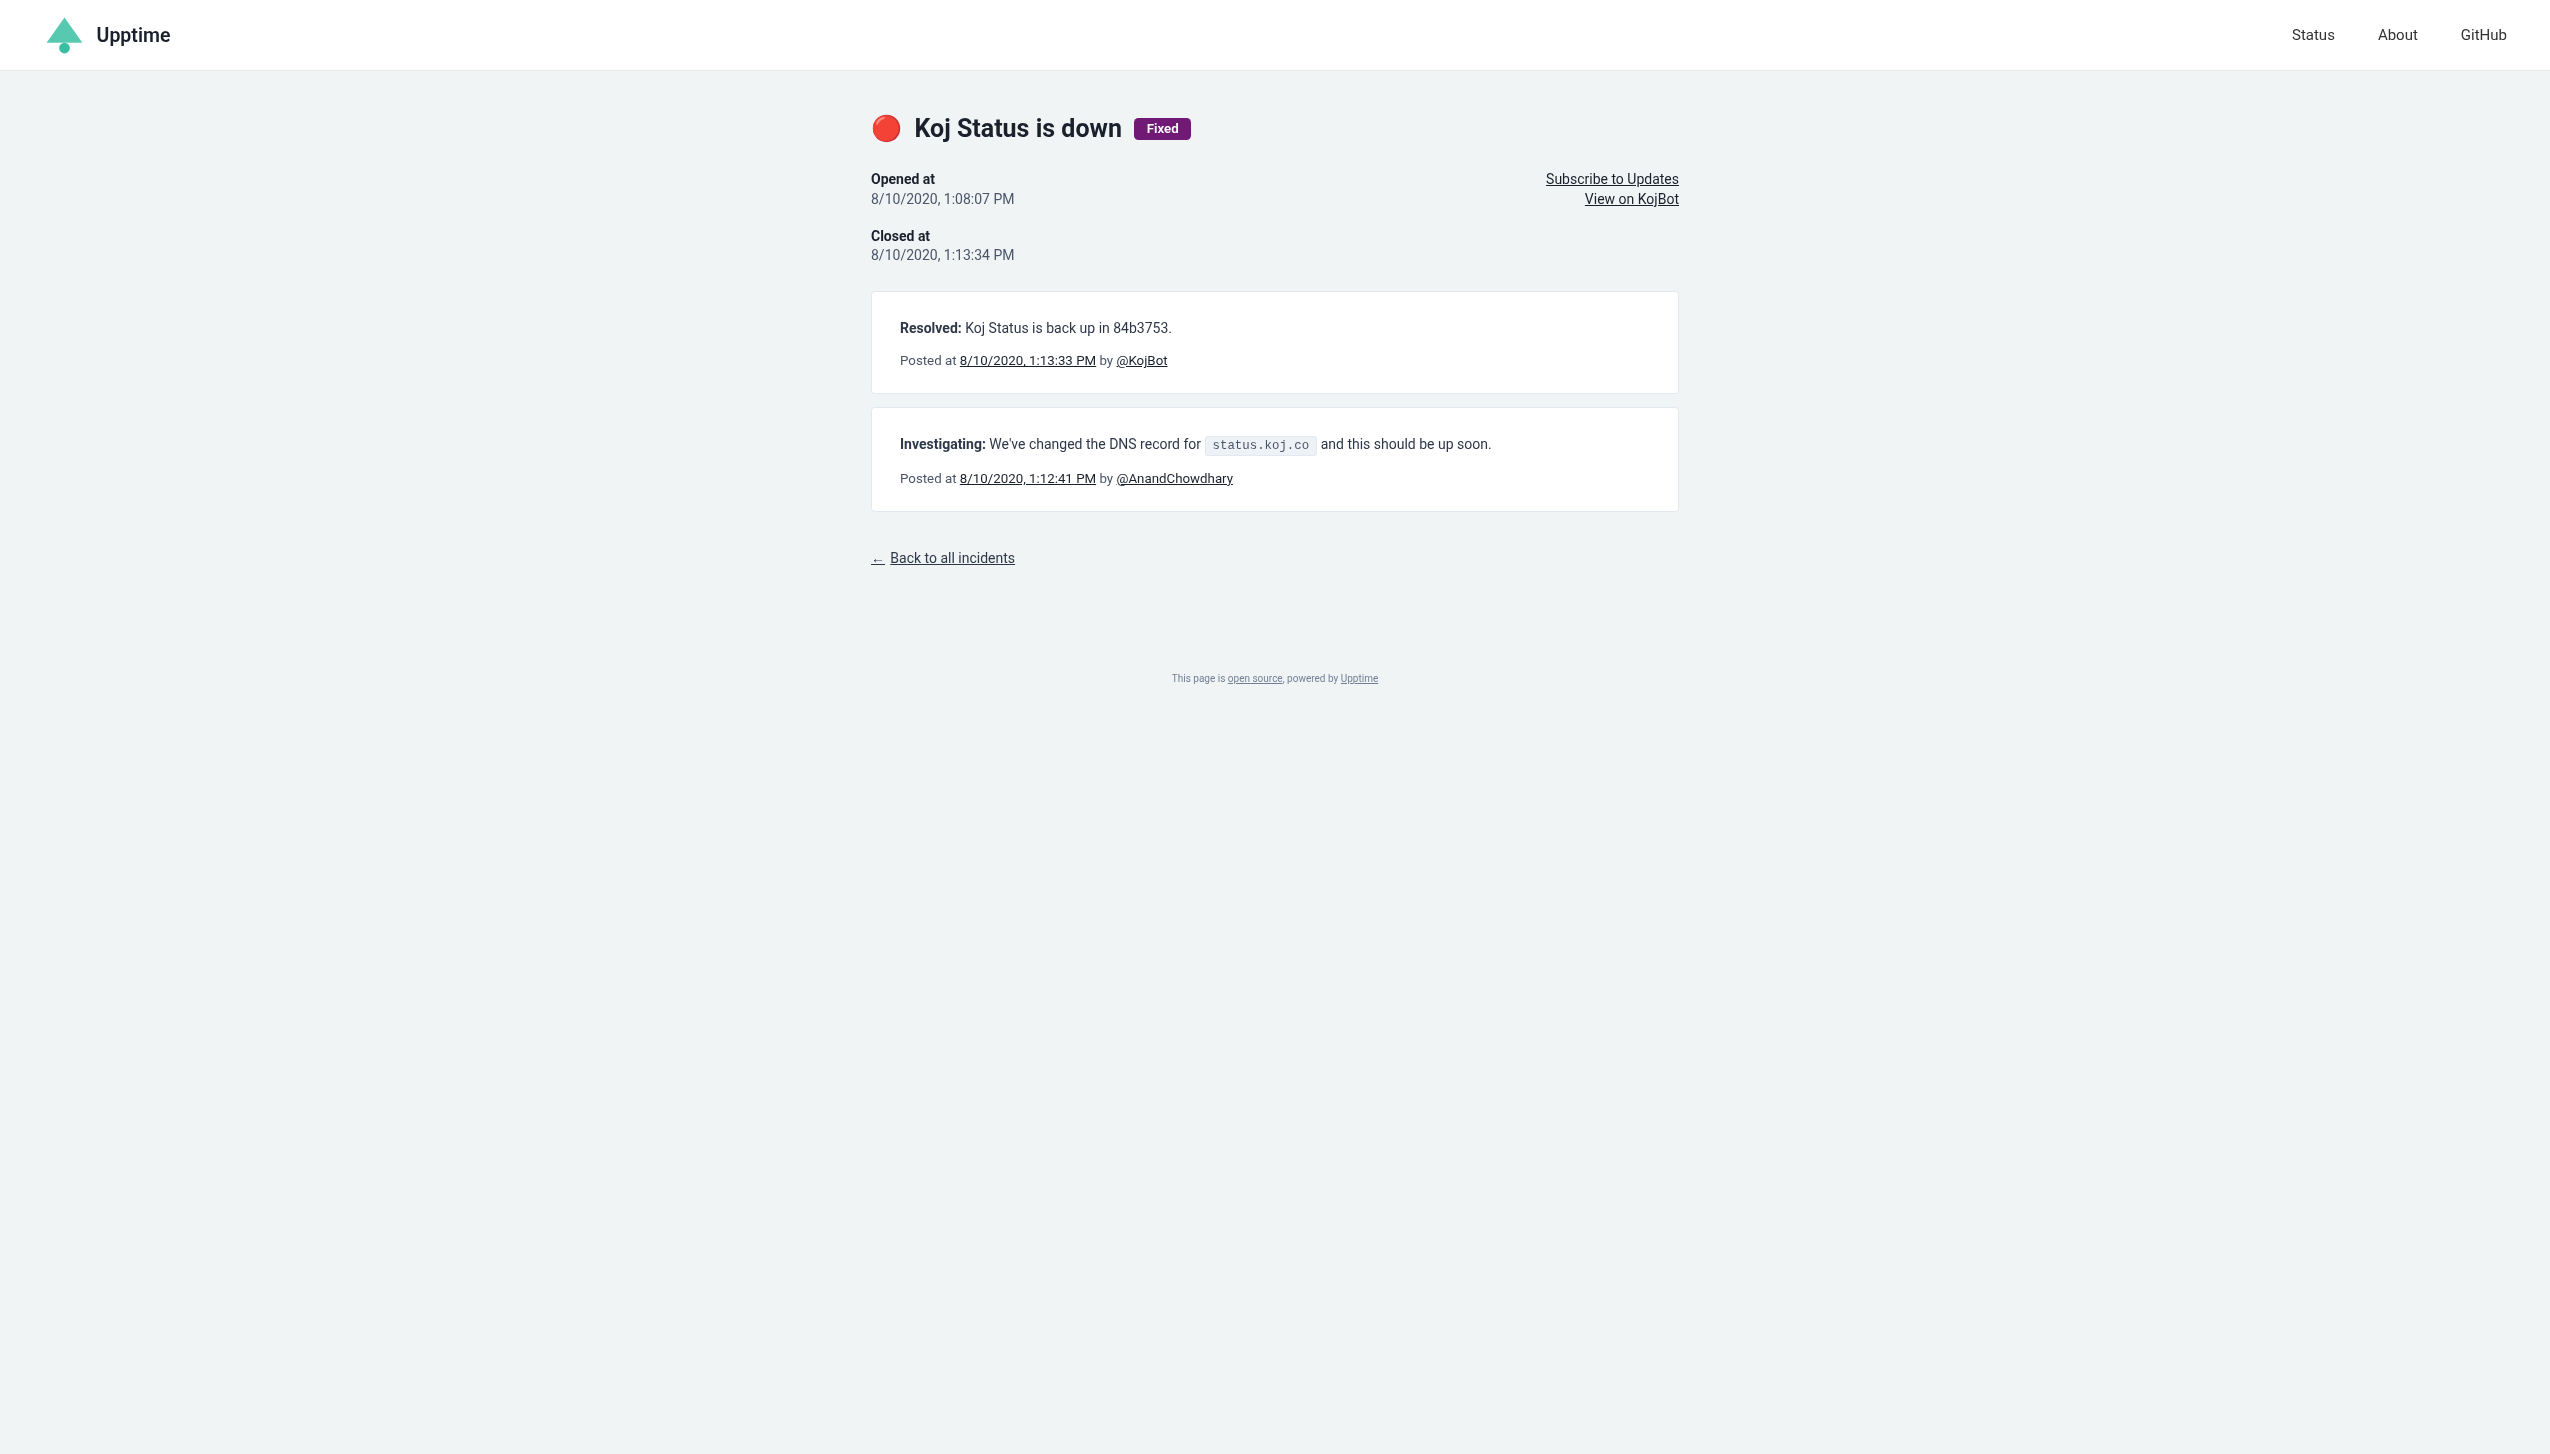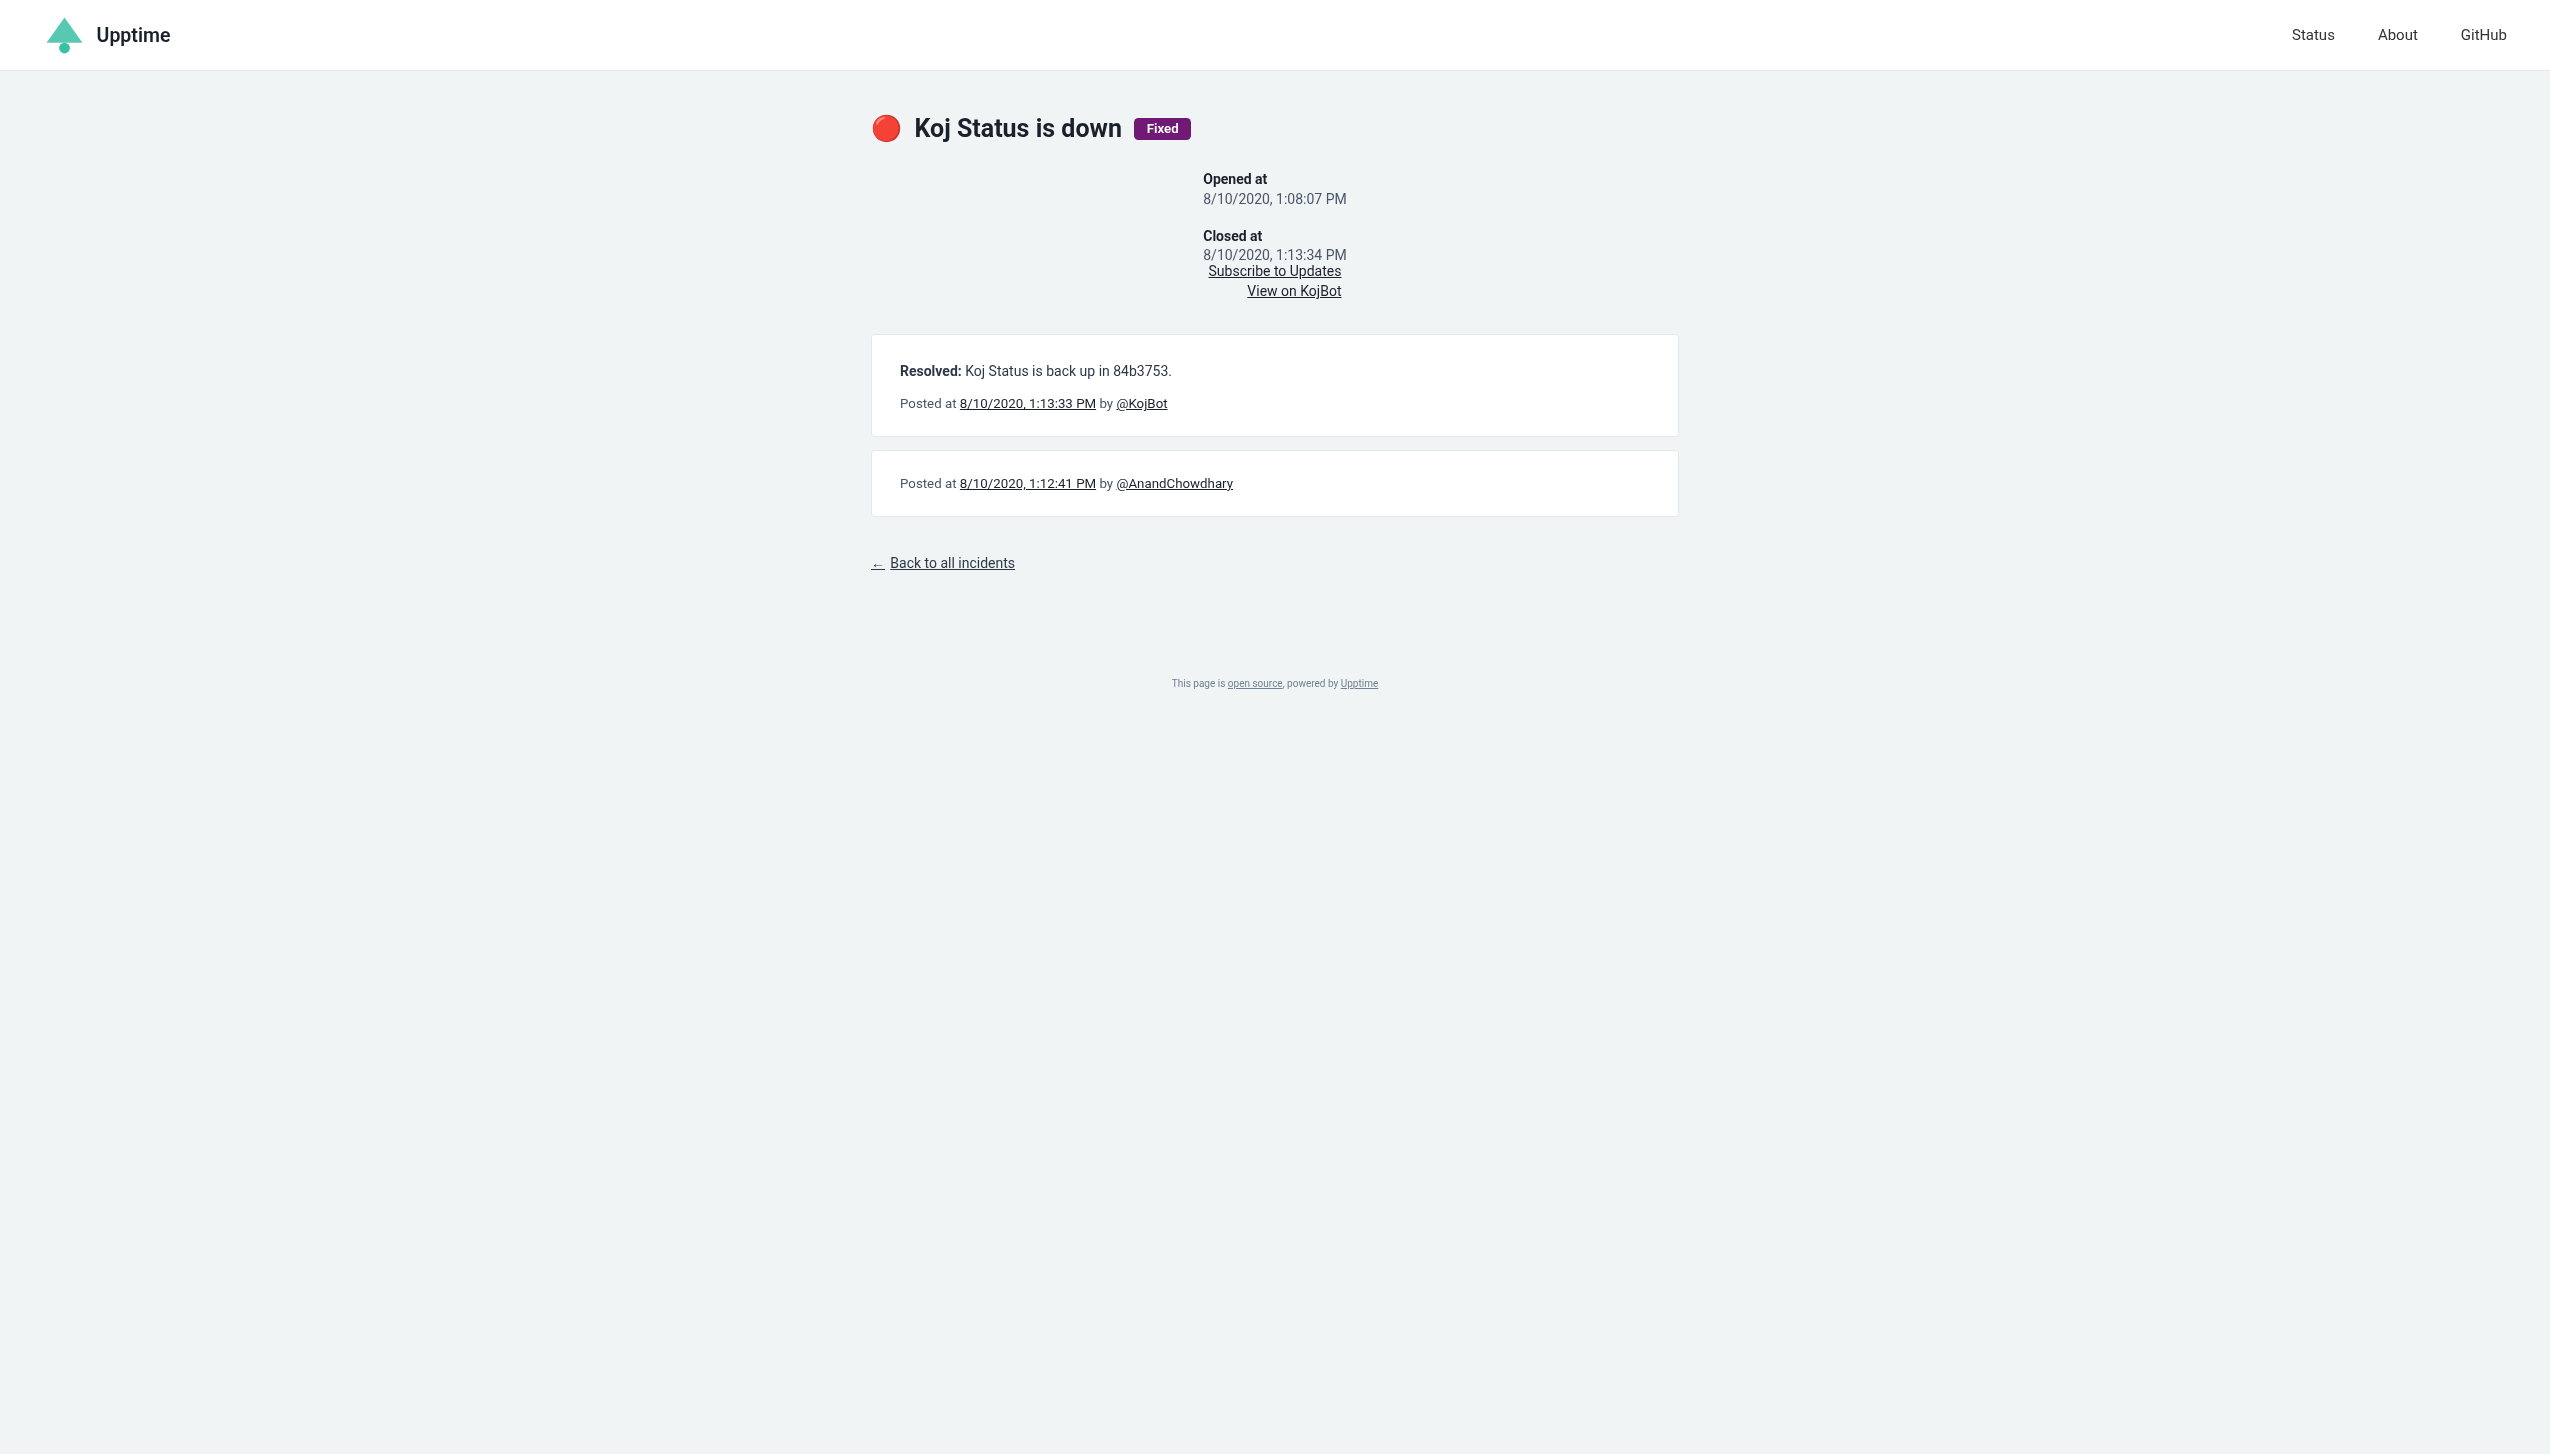--- a/index.html
+++ b/index.html
@@ -89,23 +89,22 @@
     }
 
     .red-dot {
       font-size: 25px;
     }
 
     
     .incident-meta {
       display: flex;
       justify-content: space-between;
-      align-items: center;
-      margin-bottom: 35px;
-      flex-direction: column;
+      align-items: flex-start;
+      margin-bottom: 28px;
     }
 
     .meta-left {
       display: flex;
       flex-direction: column;
       gap: 21px;
     }
 
     .meta-item label {
       font-weight: 700;
@@ -261,20 +260,26 @@
       </p>
       <p class="card-footer">
         <span>Posted at </span>
         <a href="#">8/10/2020, 1:13:33 PM</a>
         <span> by </span>
         <a href="#">@KojBot</a>
       </p>
     </div>
 
     <div class="incident-card">
+      <p class="card-message">
+        <strong>Investigating:</strong>
+        <span> We've changed the DNS record for </span>
+        <code class="code-tag">status.koj.co</code>
+        <span> and this should be up soon.</span>
+      </p>
       <p class="card-footer">
         <span>Posted at </span>
         <a href="#">8/10/2020, 1:12:41 PM</a>
         <span> by </span>
         <a href="#">@AnandChowdhary</a>
       </p>
     </div>
 
   </div>
 

